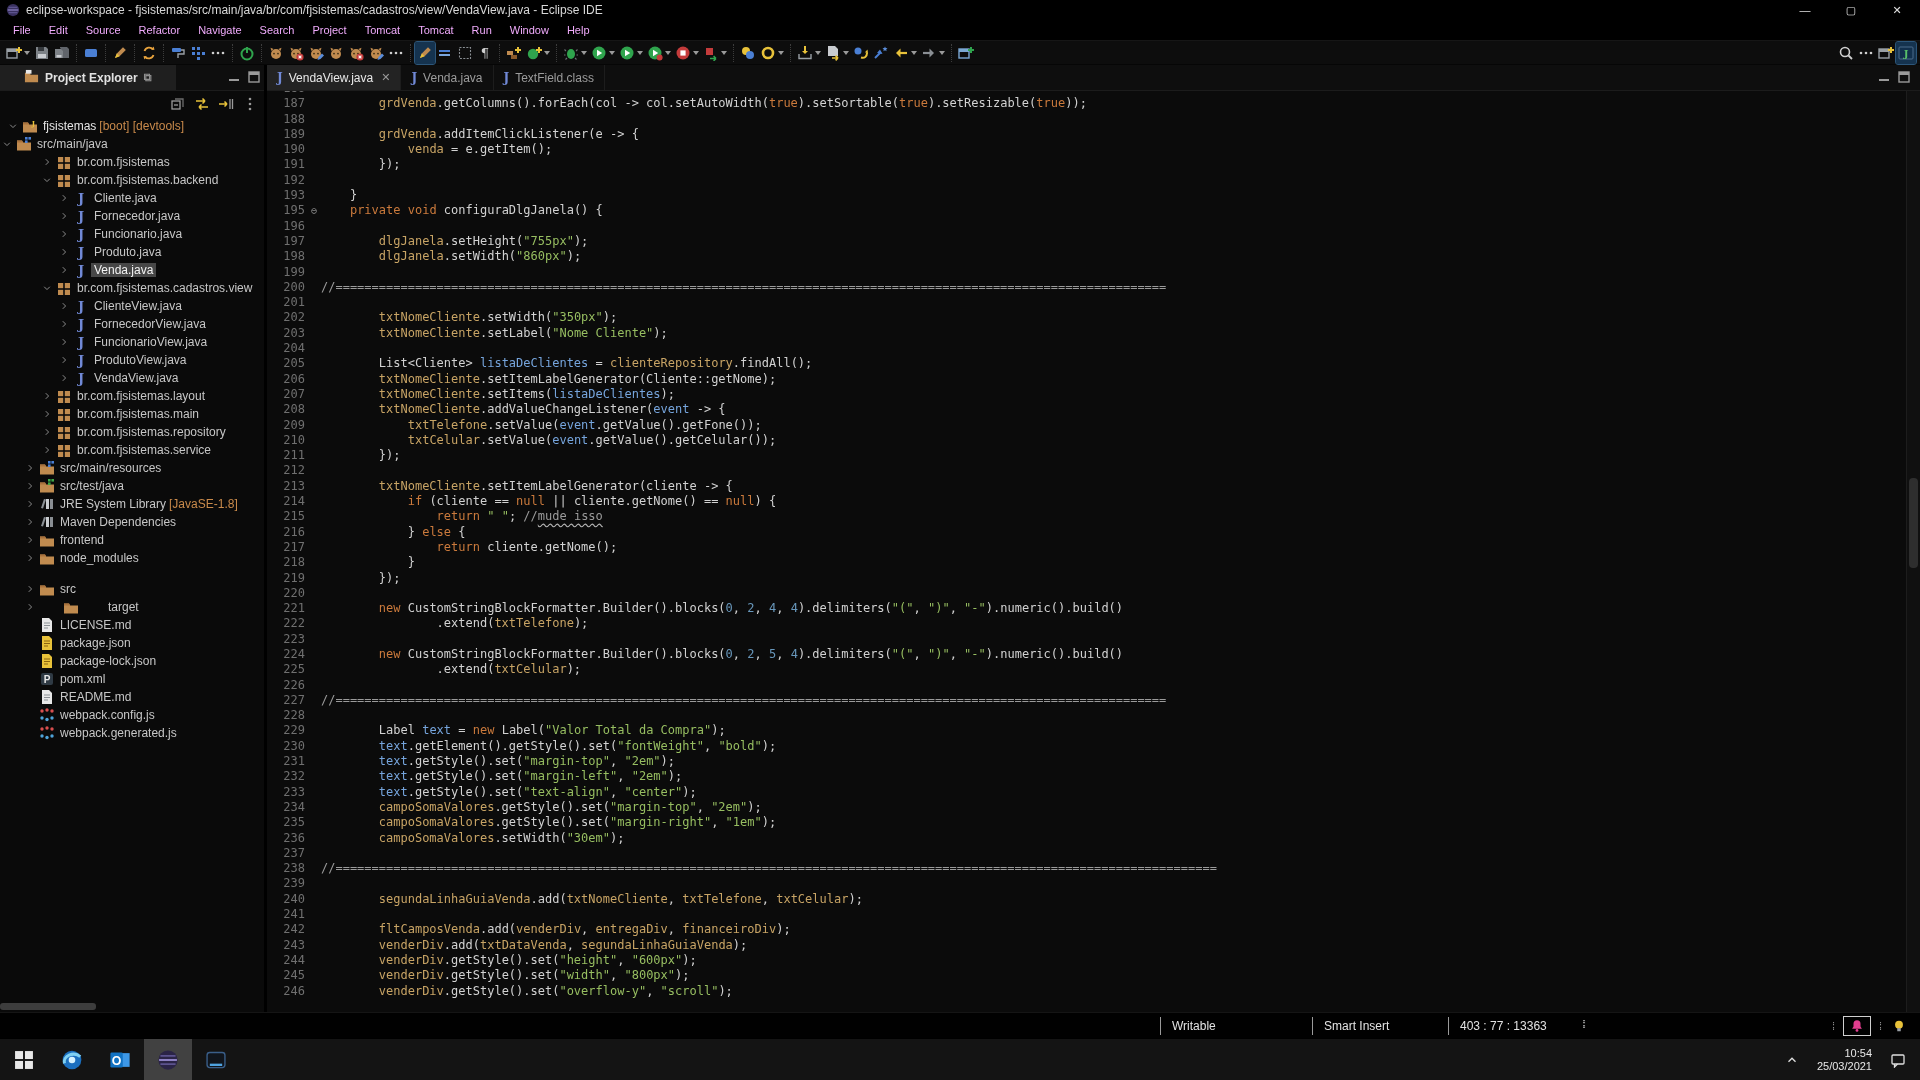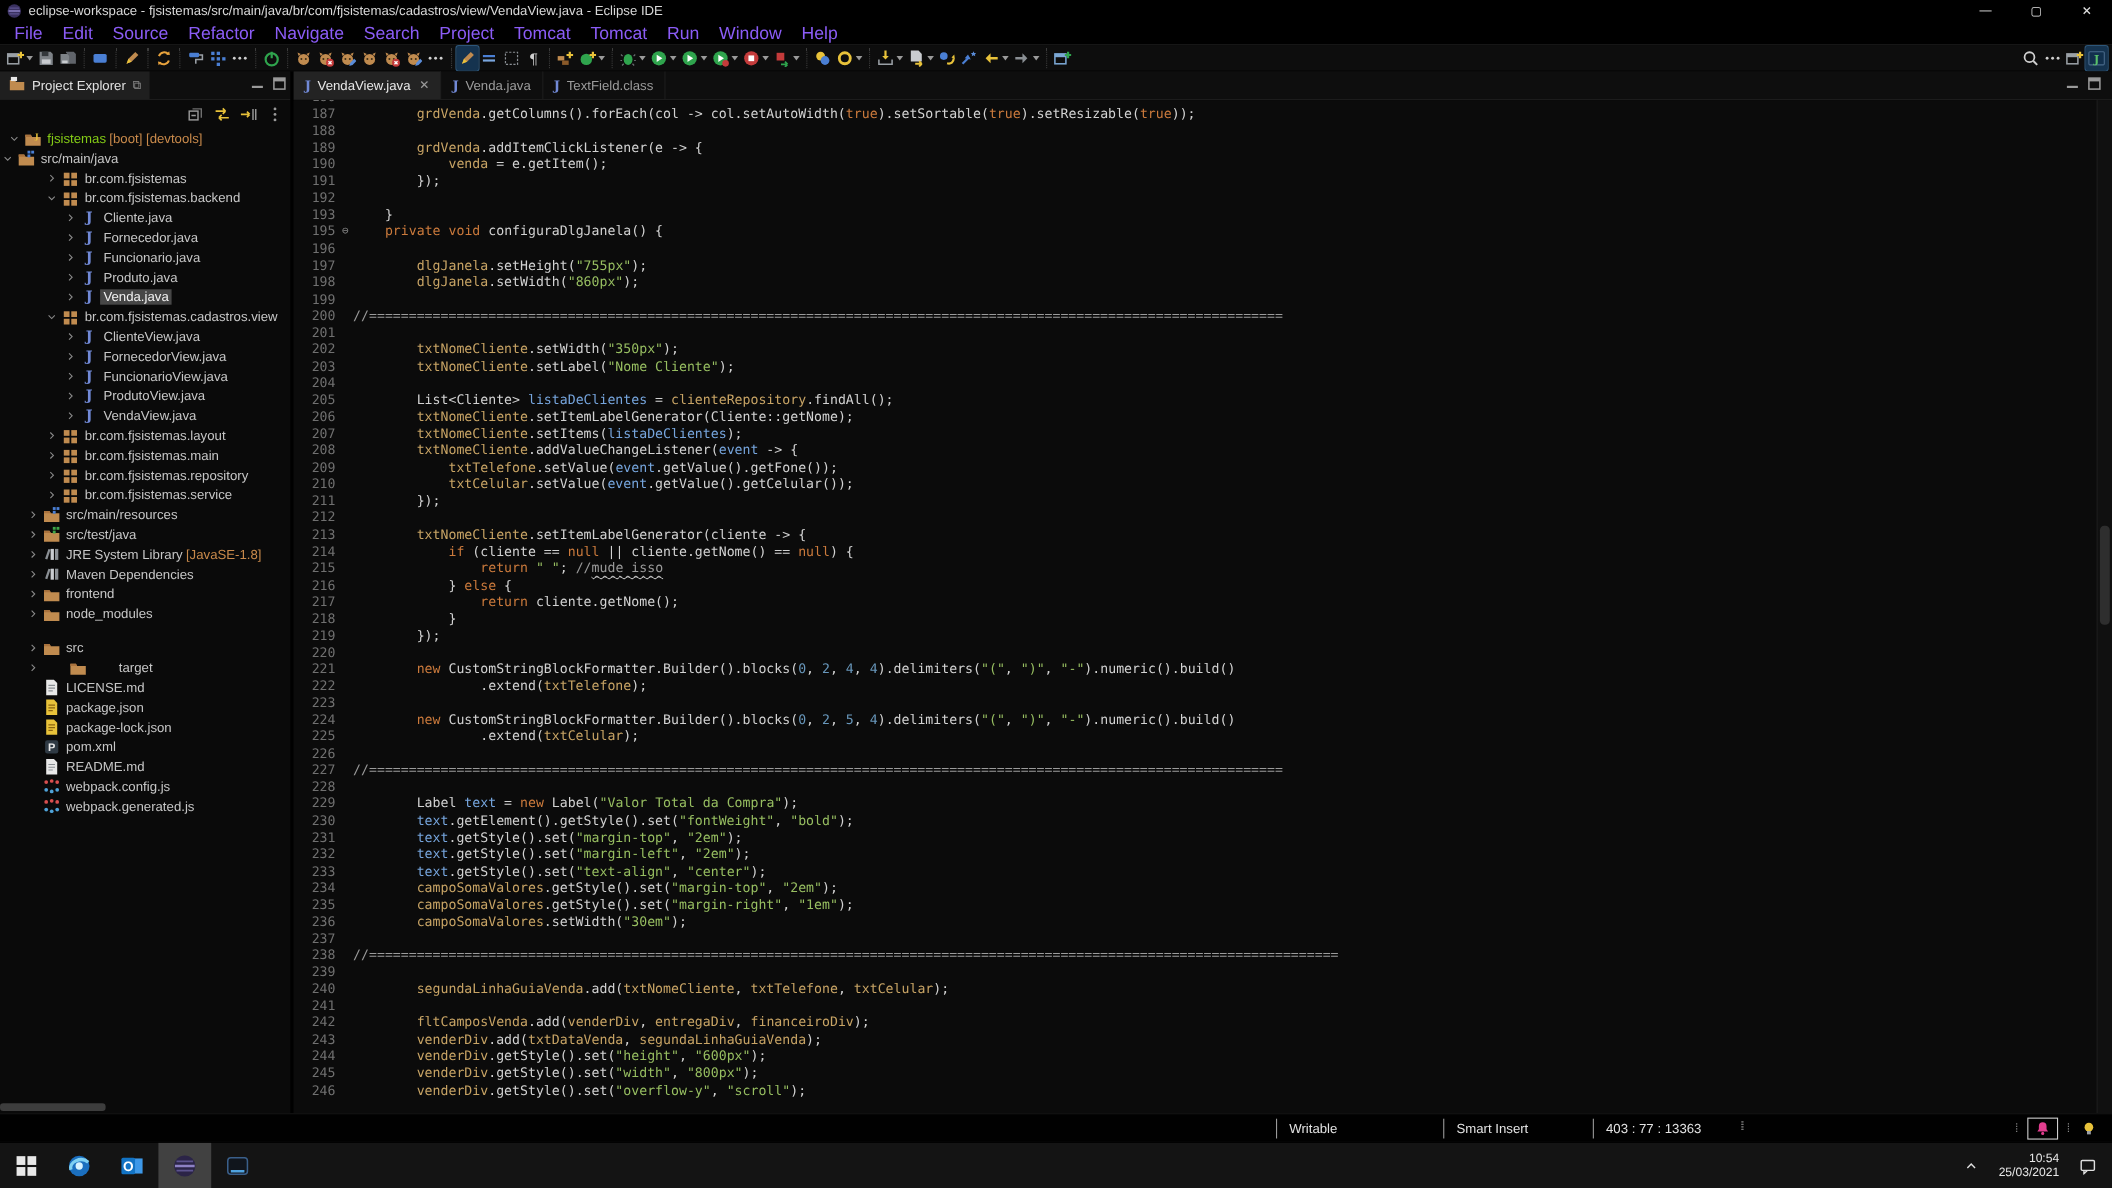--- a/index.html
+++ b/index.html
@@ -7,47 +7,47 @@
   .screen{position:relative;width:1920px;height:1080px;background:#0b0b0b;overflow:hidden;
           font-family:"Liberation Sans",sans-serif;color:#cfcfcf;}
   
   .titlebar{position:absolute;left:0;top:0;width:1920px;height:20px;background:#000;display:flex;align-items:center;}
   .titlebar .appicon{width:14px;height:14px;margin:0 6px 0 6px;}
   .titlebar .title{font-size:12px;color:#d8d8d8;white-space:nowrap;}
   .wbtns{position:absolute;right:0;top:0;height:20px;display:flex;}
   .wbtn{width:46px;height:20px;display:flex;align-items:center;justify-content:center;font-size:11px;color:#e0e0e0;}
   
   .menubar{position:absolute;left:0;top:20px;width:1920px;height:21px;background:#000;display:flex;align-items:center;padding-left:4px;border-bottom:1px solid #161616;}
-  .menuitem{padding:0 9px;font-size:16px;color:#8b5cf6;height:21px;line-height:21px;}
+  .menuitem{padding:0 9px;font-size:11px;color:#f0abfc;height:21px;line-height:21px;}
   
   .toolbar{position:absolute;left:0;top:41px;width:1920px;height:24px;background:#0d0d0d;display:flex;align-items:center;padding:0 4px;border-bottom:1px solid #060606;}
   .tbtn{height:22px;display:flex;align-items:center;padding:0 2px;border-radius:2px;position:relative;}
   .tbtn.sel{background:#15334f;outline:1px solid #2c5а7a;outline:1px solid #2c567a;}
   .tbtn .dd{width:0;height:0;border-left:3.5px solid transparent;border-right:3.5px solid transparent;border-top:4px solid #9a9a9a;margin-left:2px;}
   .tsep{width:1px;height:18px;border-left:1px dotted #3c3c3c;margin:0 4px;}
   .tright{margin-left:auto;display:flex;align-items:center;}
   
   .main{position:absolute;left:0;top:65px;width:1920px;height:947px;}
   .explorer{position:absolute;left:0;top:0;width:264px;height:947px;background:#0a0a0a;}
   .viewtabs{position:absolute;left:0;top:0;width:100%;height:26px;background:#0e0e0e;border-bottom:1px solid #1c1c1c;display:flex;align-items:stretch;}
-  .viewtab{display:flex;align-items:center;padding:0 8px;font-size:12px;}
+  .viewtab{display:flex;align-items:center;padding:0 24px;font-size:12px;font-weight:bold;}
   .viewtab.active{background:#1f1f1f;color:#e2e2e2;}
   .vt-close{margin-left:6px;color:#8f8f8f;font-size:11px;}
   .panelctl{margin-left:auto;display:flex;align-items:center;padding-right:4px;}
   .panelctl .pcb{margin-left:8px;color:#9a9a9a;}
   .exp-toolbar{position:absolute;right:4px;top:28px;height:22px;display:flex;align-items:center;}
   .exp-toolbar .tbtn{margin-left:4px;}
   .tree{position:absolute;left:0;top:52px;width:264px;height:880px;overflow:hidden;font-size:12px;}
   .trow{height:18px;display:flex;align-items:center;white-space:nowrap;color:#c7c7c7;}
   .trow .twist{width:14px;display:inline-flex;justify-content:center;flex:none;}
   .trow .ticon{width:20px;display:inline-flex;justify-content:center;flex:none;}
   .trow .tlabel{padding:0 3px;}
   .trow .tlabel.sel{background:#474747;color:#f2f2f2;}
   .trow .deco{color:#c98a4b;}
-  .trow.proj .tlabel{color:#84cc16;}
+  .trow.proj .tlabel{color:#e5e5e5;}
   .hscroll{position:absolute;left:0;bottom:2px;width:96px;height:7px;background:#3d3d3d;border-radius:3px;}
   .splitter{position:absolute;left:264px;top:0;width:3px;height:947px;background:#000;}
   
   .editor{position:absolute;left:267px;top:0;width:1653px;height:947px;background:#0b0b0b;}
   .edtabs{position:absolute;left:0;top:0;width:100%;height:26px;background:#0e0e0e;border-bottom:1px solid #1c1c1c;display:flex;align-items:stretch;}
   .edtab{display:flex;align-items:center;padding:0 10px;font-size:12px;color:#9c9c9c;border-right:1px solid #1d1d1d;}
   .edtab.active{background:#232323;color:#e8e8e8;}
   .edtab .jicon{font-family:"DejaVu Serif",serif;font-weight:bold;color:#7189d6;margin-right:6px;font-size:12px;}
   .edtab .tclose{margin-left:8px;color:#9a9a9a;font-size:11px;}
   .codearea{position:absolute;left:0;top:26px;right:14px;bottom:0;overflow:hidden;}

